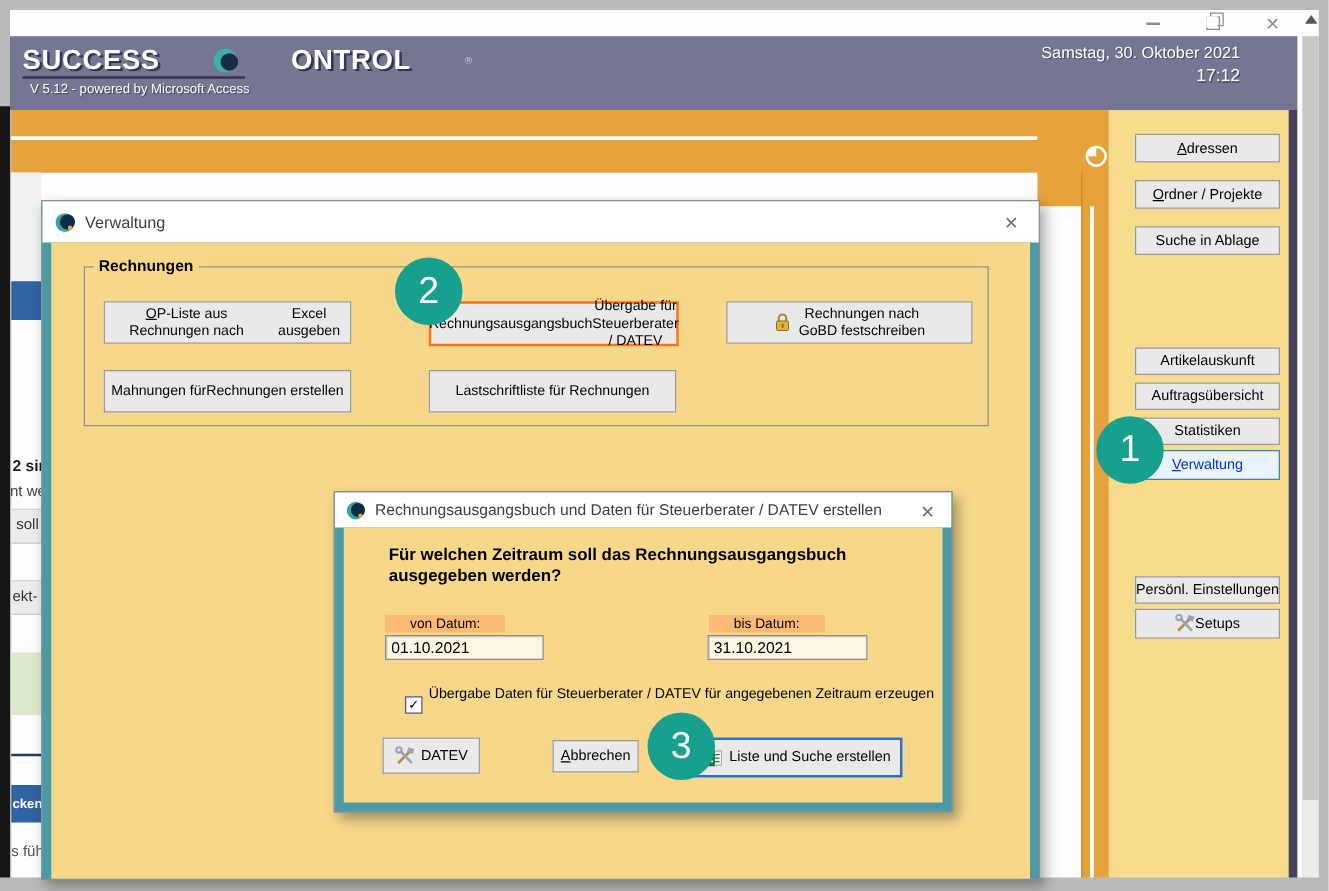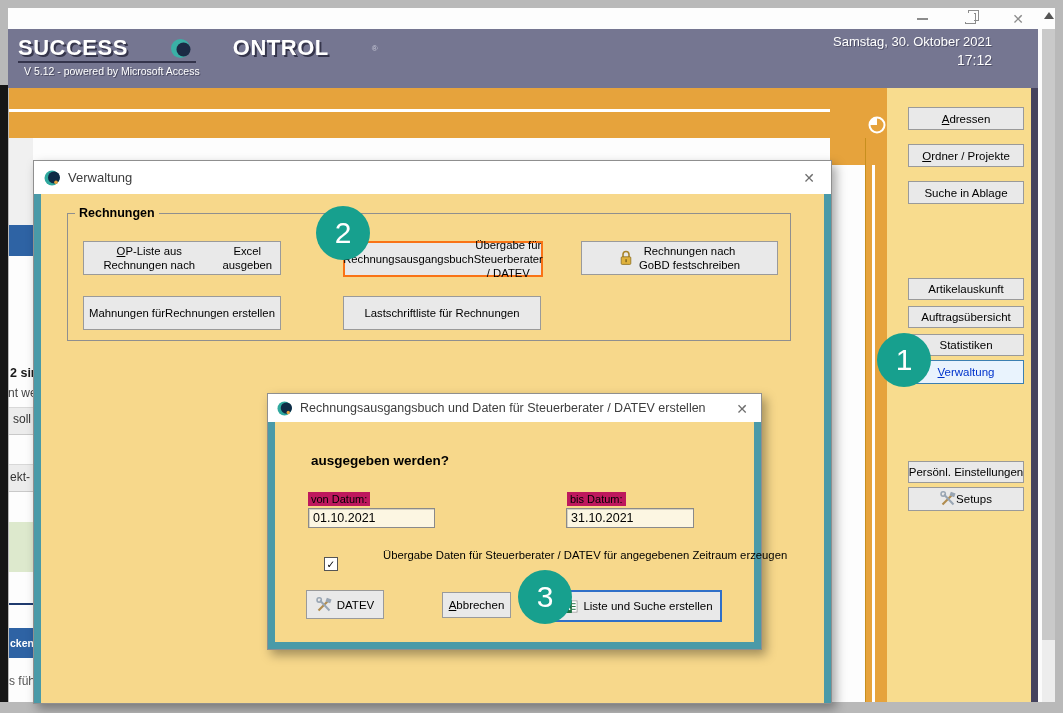--- a/index.html
+++ b/index.html
@@ -58,21 +58,21 @@
         font-size:11.3px;line-height:14px;text-align:center;cursor:default;}
   .vbtn.focused{border:2px solid #f97316;}
   .hbtn{position:absolute;background:#e9e9e9;border:1px solid #9a9a9a;color:#000;
         display:flex;align-items:center;justify-content:center;gap:5px;font-size:11.5px;cursor:default;}
   .hbtn.focused{border:2px solid #2f6fc8;}
 
   .groupbox{position:absolute;border:1px solid #8f8f8f;}
   .group-label{position:absolute;background:#f7d88b;padding:0 4px;font-weight:bold;font-size:12.5px;color:#000;}
 
   .q-bold{position:absolute;font-weight:bold;font-size:13.5px;color:#000;white-space:nowrap;}
-  .fld-label{position:absolute;background:#be185d;color:#000;font-size:11px;padding:1px 3px;}
+  .fld-label{position:absolute;background:#fdba74;color:#000;font-size:11px;padding:1px 20px;}
   .fld-input{position:absolute;background:#fcf6e2;border:1px solid #8a8a8a;box-shadow:inset 1px 1px 0 rgba(0,0,0,.15);
              font-size:12.5px;padding:2px 4px;font-family:"Liberation Sans",sans-serif;color:#000;}
   .cb-box{position:absolute;width:12px;height:12px;background:#fff;border:1px solid #555;
           font-size:10.5px;line-height:12px;text-align:center;color:#000;cursor:default;}
   .cb-label{position:absolute;font-size:11.3px;color:#000;white-space:nowrap;}
 
   .callout{position:absolute;width:54px;height:54px;border-radius:50%;background:#17a08e;color:#fff;
            display:flex;align-items:center;justify-content:center;font-size:30px;z-index:30;}
 </style>
 </head>
@@ -224,31 +224,32 @@
     <div class="dlg-titlebar" style="height:28px;">
       <svg width="15" height="15" viewBox="0 0 16 16" style="margin-left:9px;">
         <circle cx="8" cy="8" r="7.5" fill="#2fa89e"></circle>
         <circle cx="10" cy="7.5" r="6" fill="#0d2b46"></circle>
         <circle cx="12" cy="12.2" r="1.8" fill="#e8a33d"></circle>
       </svg>
       <span class="dlg-title" style="font-size:12.5px;">Rechnungsausgangsbuch und Daten für Steuerberater / DATEV erstellen</span>
       <span class="dlg-close" style="right:13px;top:7px;">✕</span>
     </div>
     <div class="dlg-body" style="top:28px;left:7px;right:7px;bottom:7px;">
+      <div class="q-bold" style="left:36px;top:14px;">Für welchen Zeitraum soll das Rechnungsausgangsbuch</div>
       <div class="q-bold" style="left:36px;top:31px;">ausgegeben werden?</div>
 
       <div class="fld-label" style="left:33px;top:70px;">von Datum:</div>
       <input class="fld-input" style="left: 33px; top: 86px; width: 117px;" value="01.10.2021">
       <div class="fld-label" style="left:292px;top:70px;">bis Datum:</div>
       <input class="fld-input" style="left: 291px; top: 86px; width: 118px;" value="31.10.2021">
 
       <div class="cb-box" style="left:49px;top:135px;">
         <span>✓</span>
       </div>
-      <div class="cb-label" style="left:68px;top:127px;margin-left:40px;">Übergabe Daten für Steuerberater / DATEV für angegebenen Zeitraum erzeugen</div>
+      <div class="cb-label" style="left:68px;top:127px;">Übergabe Daten für Steuerberater / DATEV für angegebenen Zeitraum erzeugen</div>
 
       <div class="hbtn" style="left:31px;top:168px;width:76px;height:27px;">
         <svg width="16" height="16" viewBox="0 0 16 16">
           <line x1="2.5" y1="13.5" x2="12" y2="4" stroke="#b08c4f" stroke-width="2.2"></line>
           <rect x="10" y="1.5" width="5" height="4" fill="#98a5b3" transform="rotate(20 12.5 3.5)"></rect>
           <line x1="4" y1="3.5" x2="13.5" y2="13.5" stroke="#98a5b3" stroke-width="2"></line>
           <circle cx="3.2" cy="3" r="2.2" fill="none" stroke="#98a5b3" stroke-width="1.5"></circle>
         </svg>
         <span>DATEV</span>
       </div>

